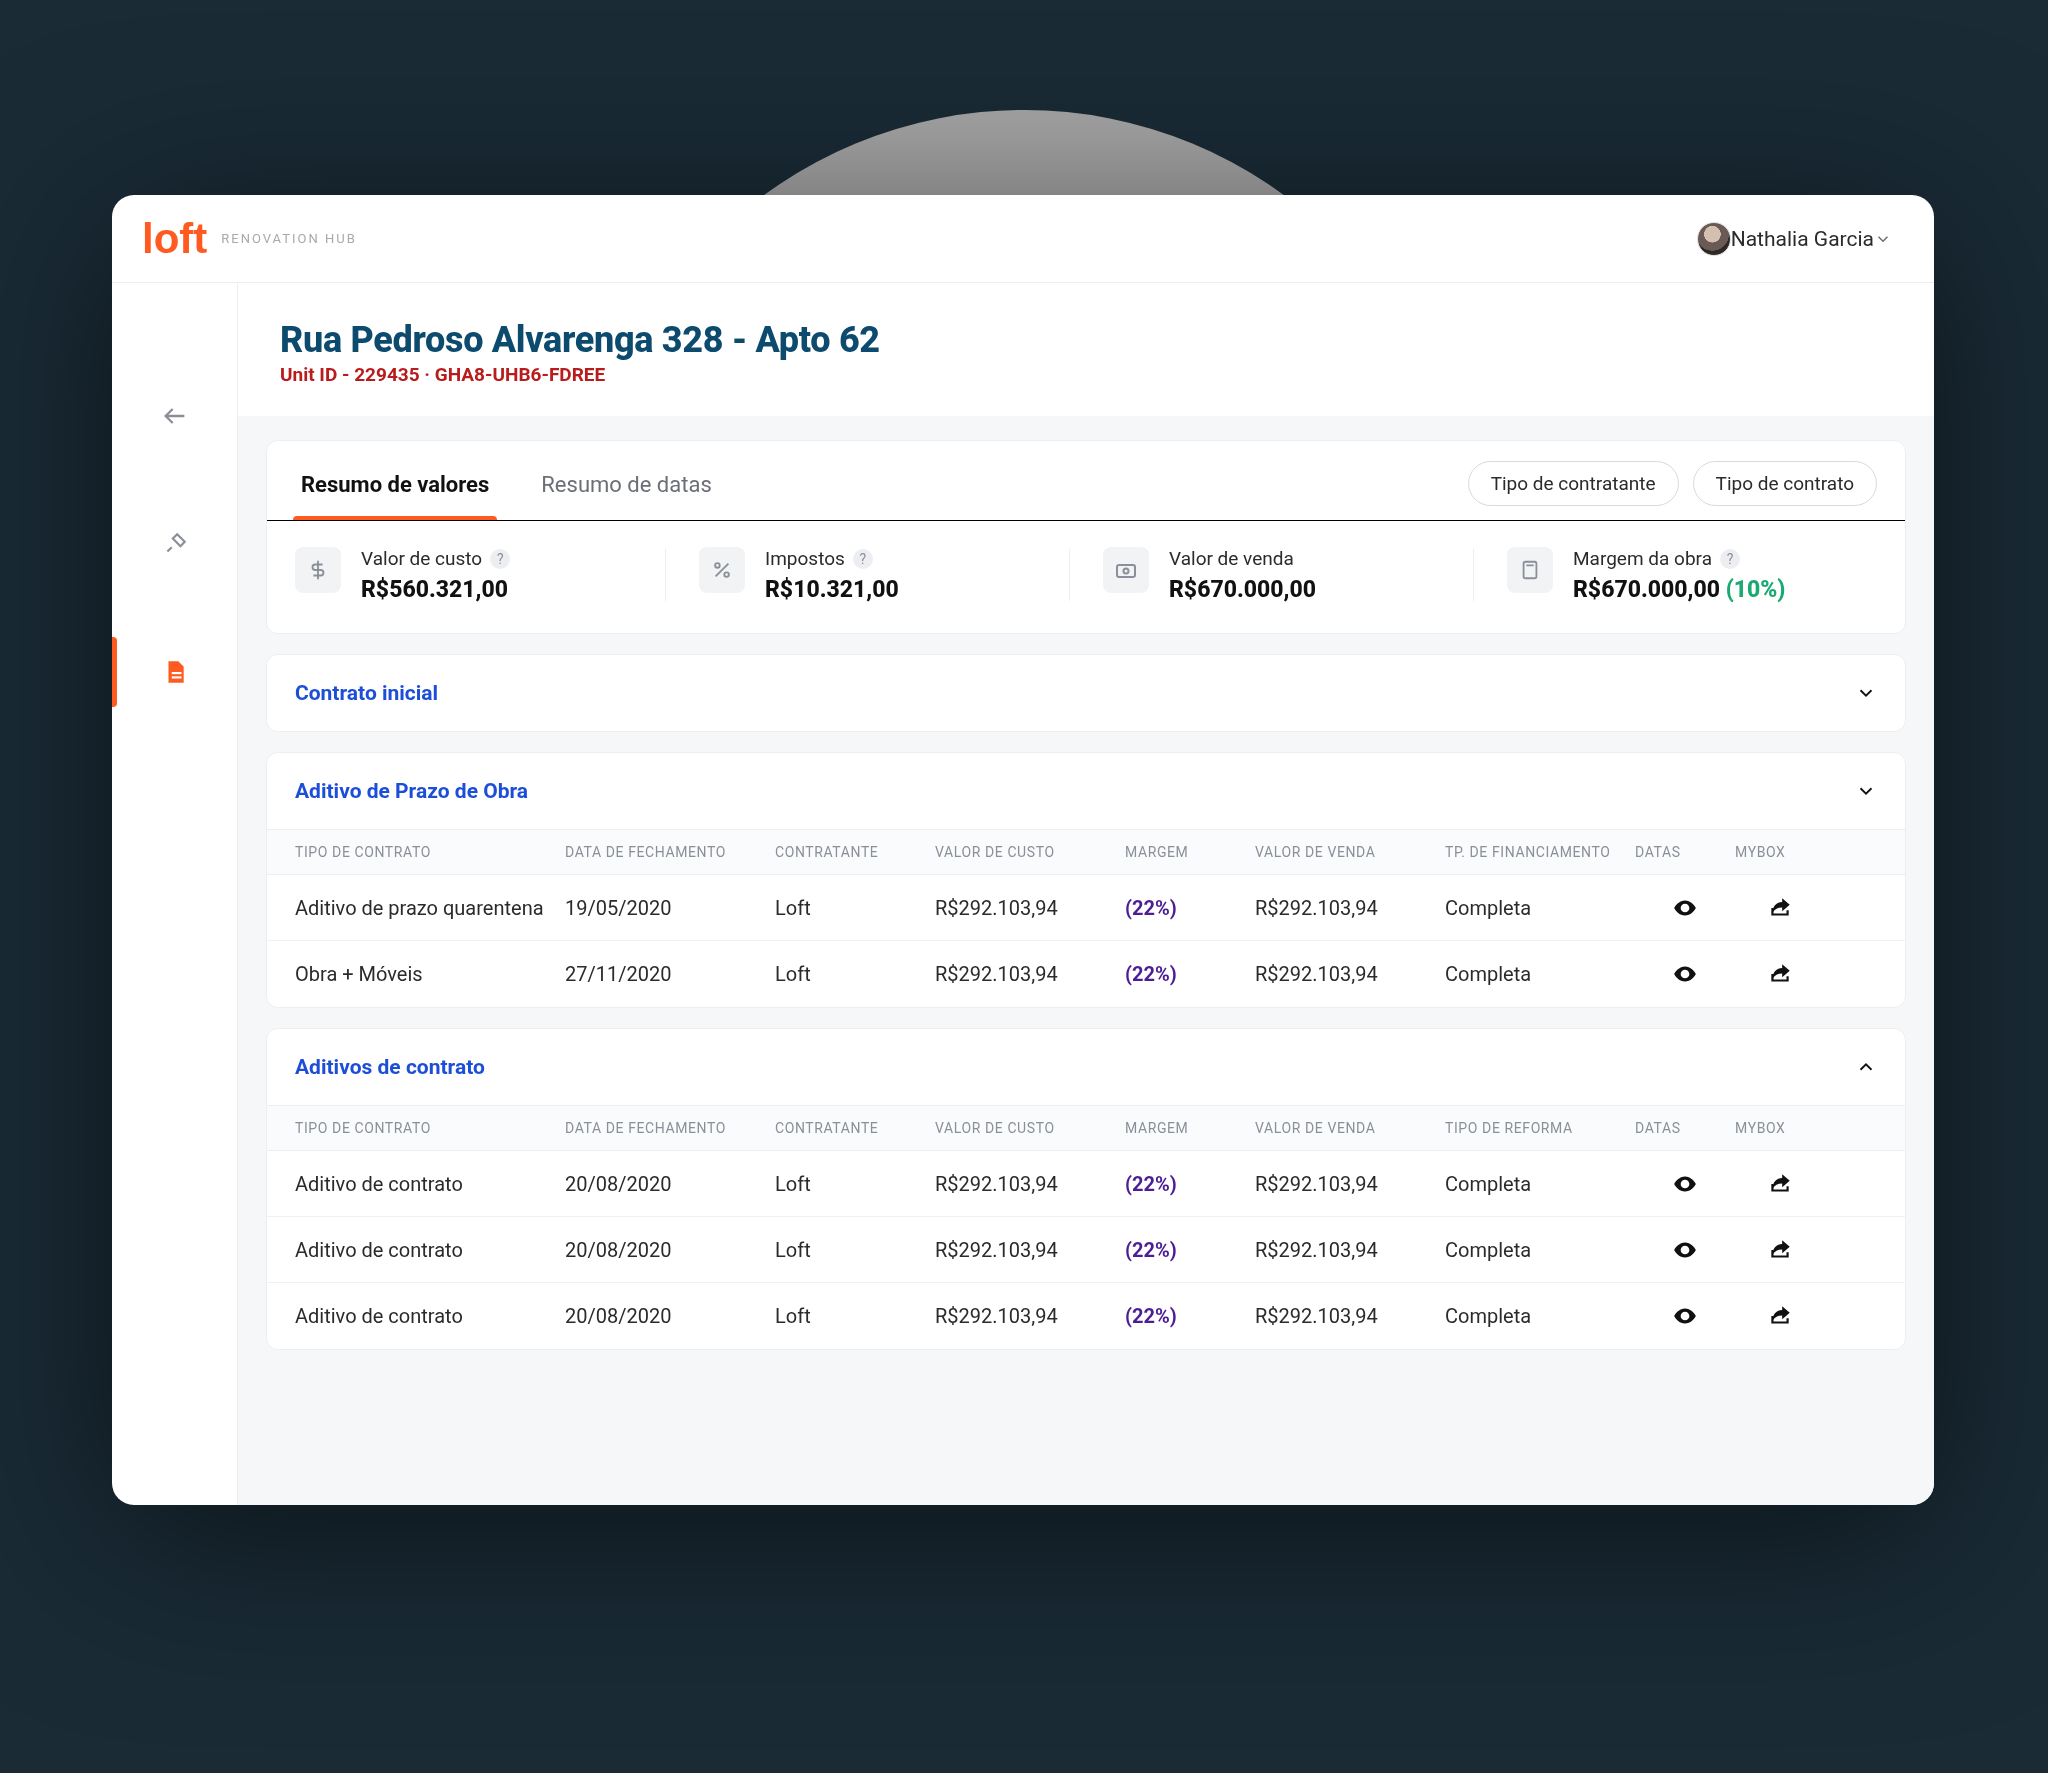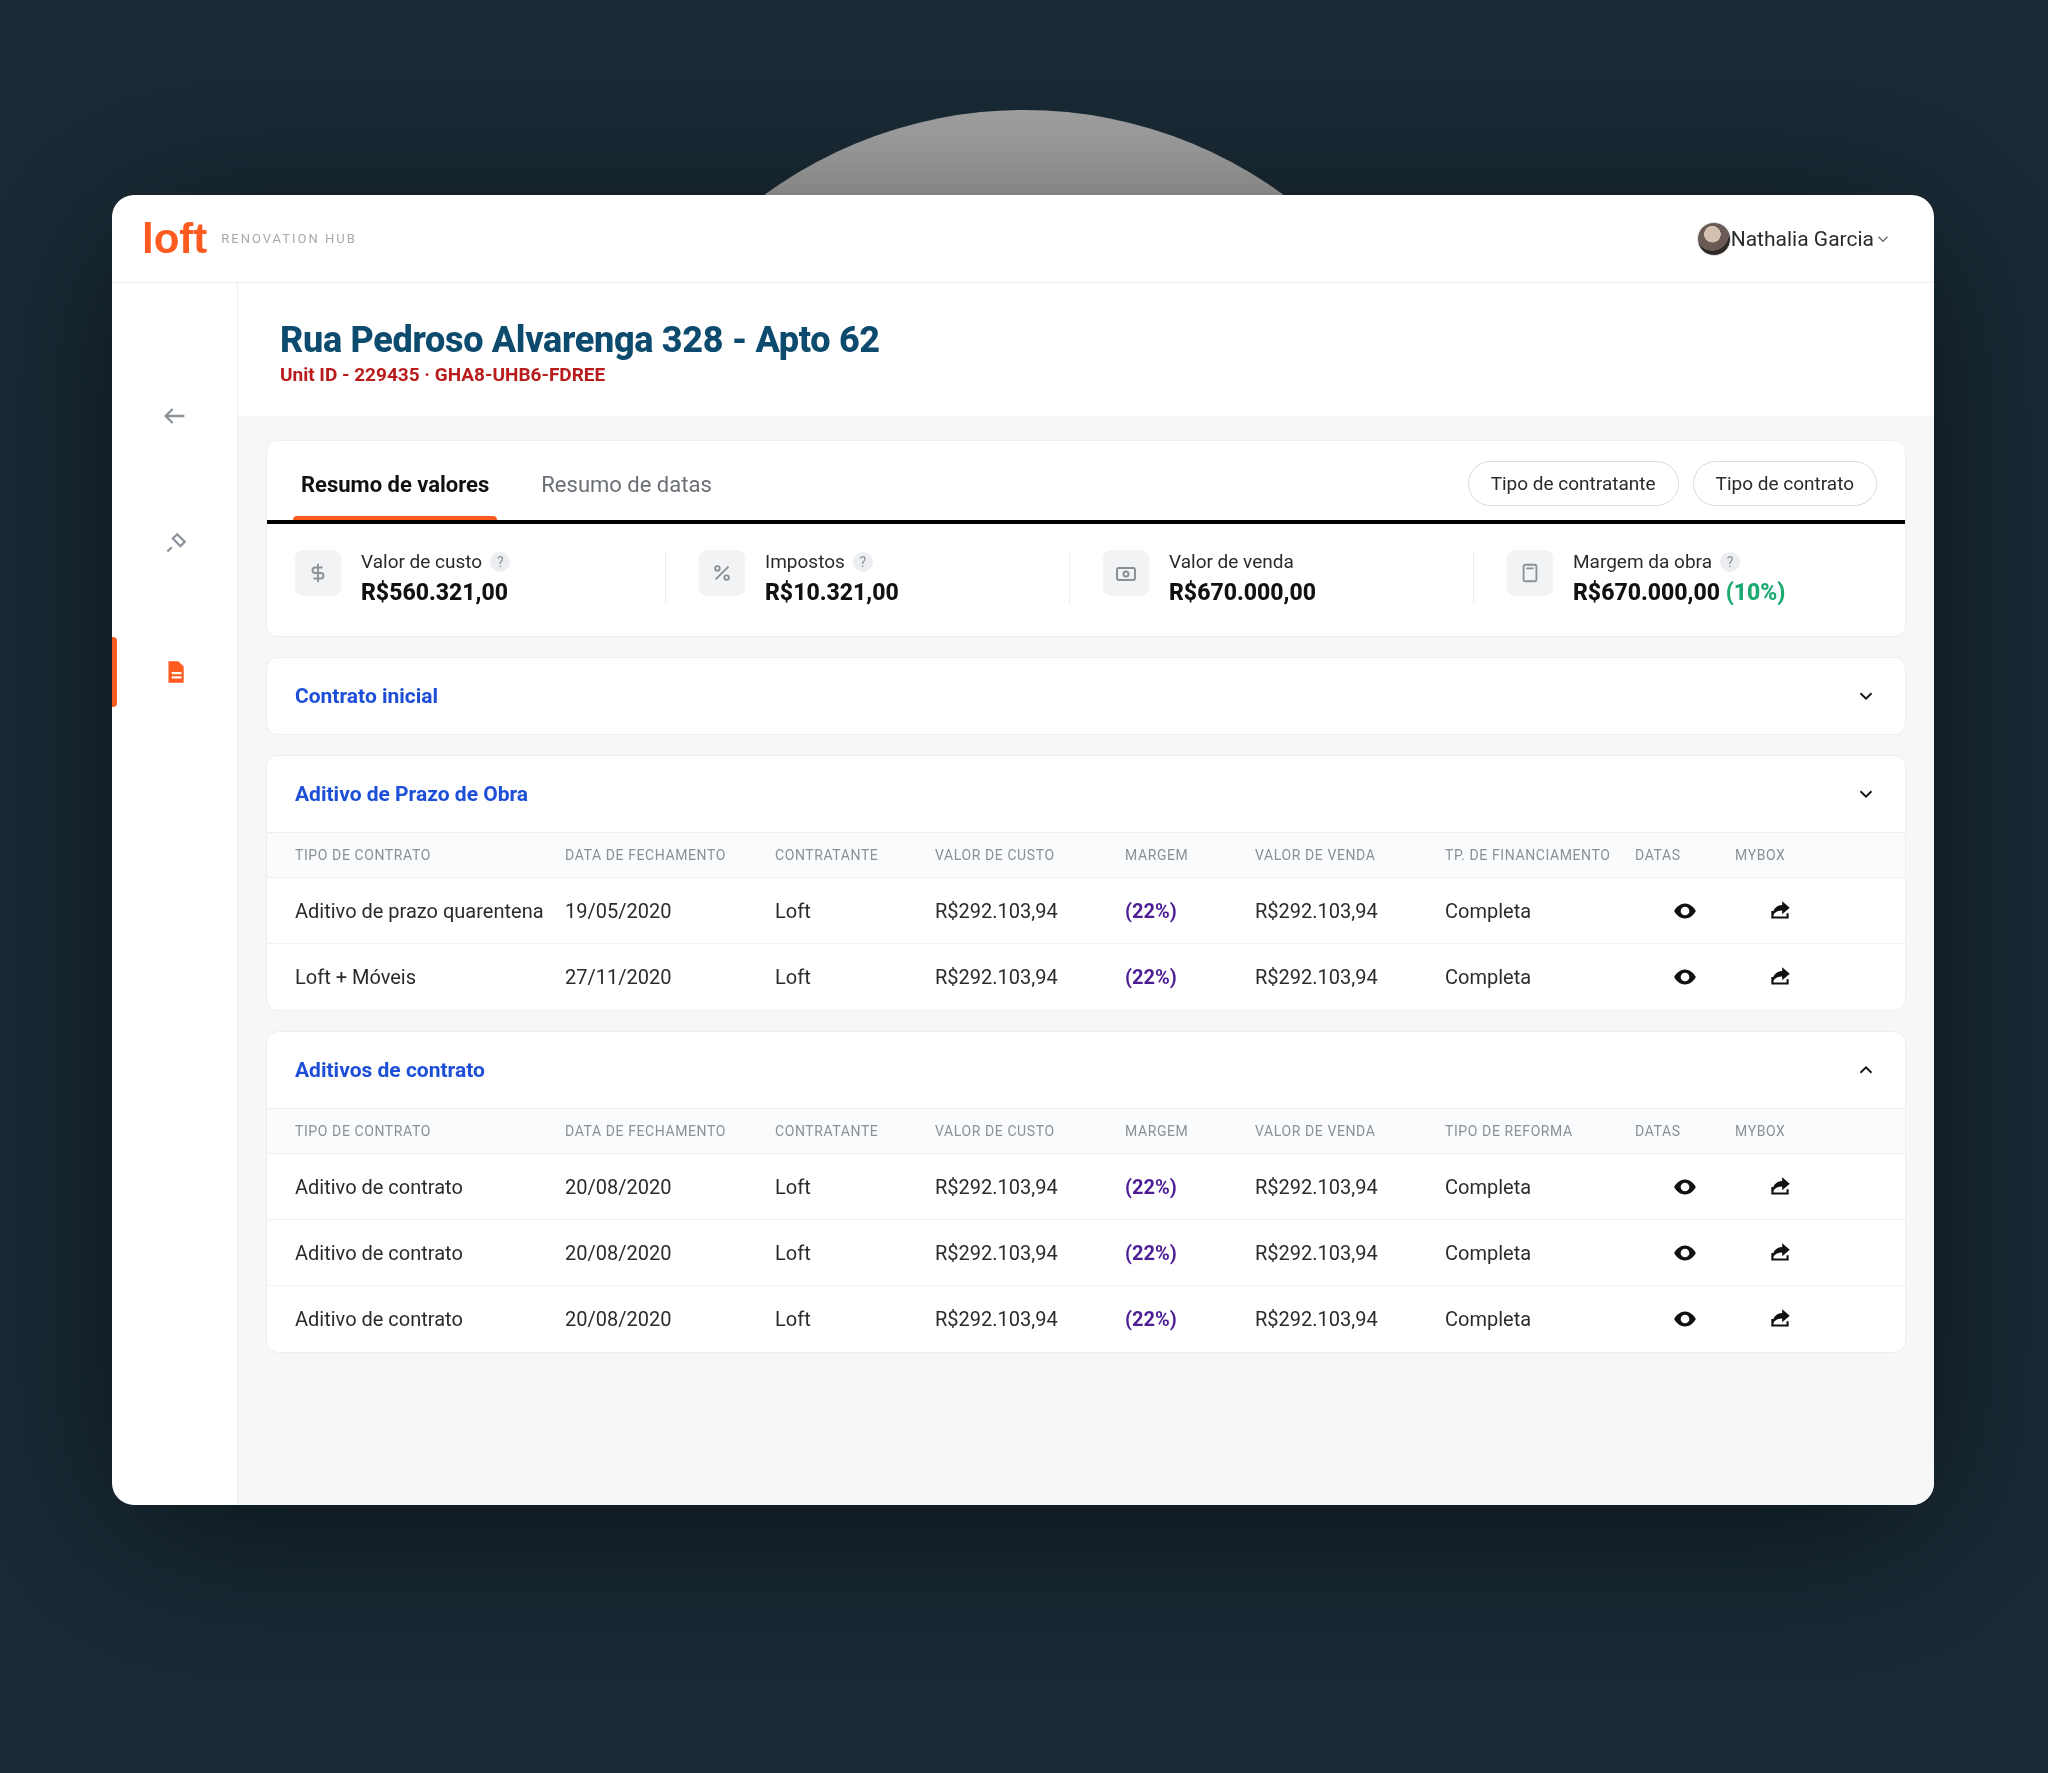--- a/index.html
+++ b/index.html
@@ -91,21 +91,21 @@
   background: #fff;
   padding: 36px 42px 30px 42px;
 }
 .title { font-size: 36px; font-weight: 800; color: #0c4a6e; letter-spacing: -0.3px; }
 .sub { font-size: 19px; color: #b91c1c; margin-top: 2px; font-weight: bold; }
 .content { padding: 24px 28px; display: flex; flex-direction: column; gap: 20px; overflow: hidden; }
 .card { background: #fff; border: 1px solid #edeef0; border-radius: 12px; }
 .tabs-row {
   display: flex; align-items: center; justify-content: space-between;
   padding: 20px 28px 0 28px;
-  border-bottom: 4px solid #000000;
+  border-bottom: 1px solid #000000;
 }
 .tabs { display: flex; gap: 40px; }
 .tab { font-size: 22px; color: #6b6f76; padding: 10px 6px 22px 6px; cursor: pointer; position: relative; }
 .tab.active { color: #111; font-weight: 700; }
 .tab.active::after { content:""; position:absolute; left:-2px; right:-2px; bottom:-1px; height:4px; background:#ff5a1f; border-radius:4px 4px 0 0; }
 .pills { display: flex; gap: 14px; padding-bottom: 14px; }
 .pill {
   border: 1px solid #d7dade; border-radius: 999px;
   padding: 10px 22px; font-size: 19px; color: #2b2b2b; background:#fff; cursor:pointer;
 }
@@ -324,21 +324,21 @@
                     </svg>
                   </span>
                   <span class="icon-btn">
                     <svg class="svg" width="26" height="26" viewBox="0 0 24 24" fill="#111">
                       <path d="M14 3l7 6-7 6v-3.5c-4 0-7 1.5-9 5 0-6 4-10 9-10V3z"></path>
                       <path d="M4 12v7h16v-5h-2v3H6v-5z"></path>
                     </svg>
                   </span>
                 </div>
                 <div class="row">
-                  <span>Loft + Móveis</span>
+                  <span>Obra + Móveis</span>
                   <span>27/11/2020</span>
                   <span>Loft</span>
                   <span>R$292.103,94</span>
                   <span class="margin-cell">(22%)</span>
                   <span>R$292.103,94</span>
                   <span>Completa</span>
                   <span class="icon-btn">
                     <svg class="svg" width="26" height="26" viewBox="0 0 24 24" fill="#111">
                       <path d="M12 5c-5 0-9 4.5-10 7 1 2.5 5 7 10 7s9-4.5 10-7c-1-2.5-5-7-10-7zm0 11a4 4 0 110-8 4 4 0 010 8z"></path>
                       <circle cx="12" cy="12" r="2" fill="#fff"></circle>

